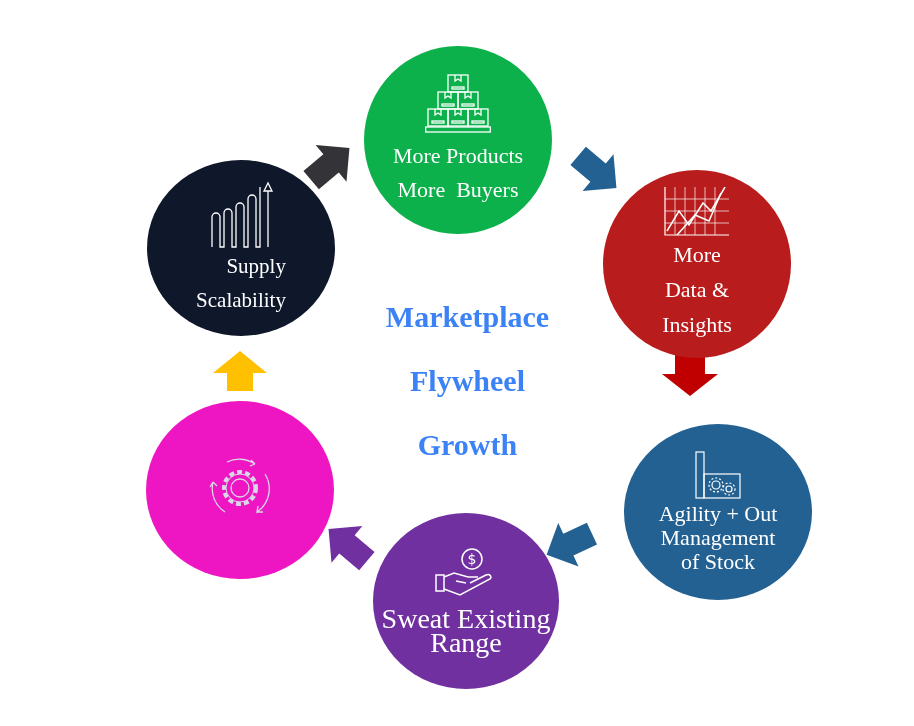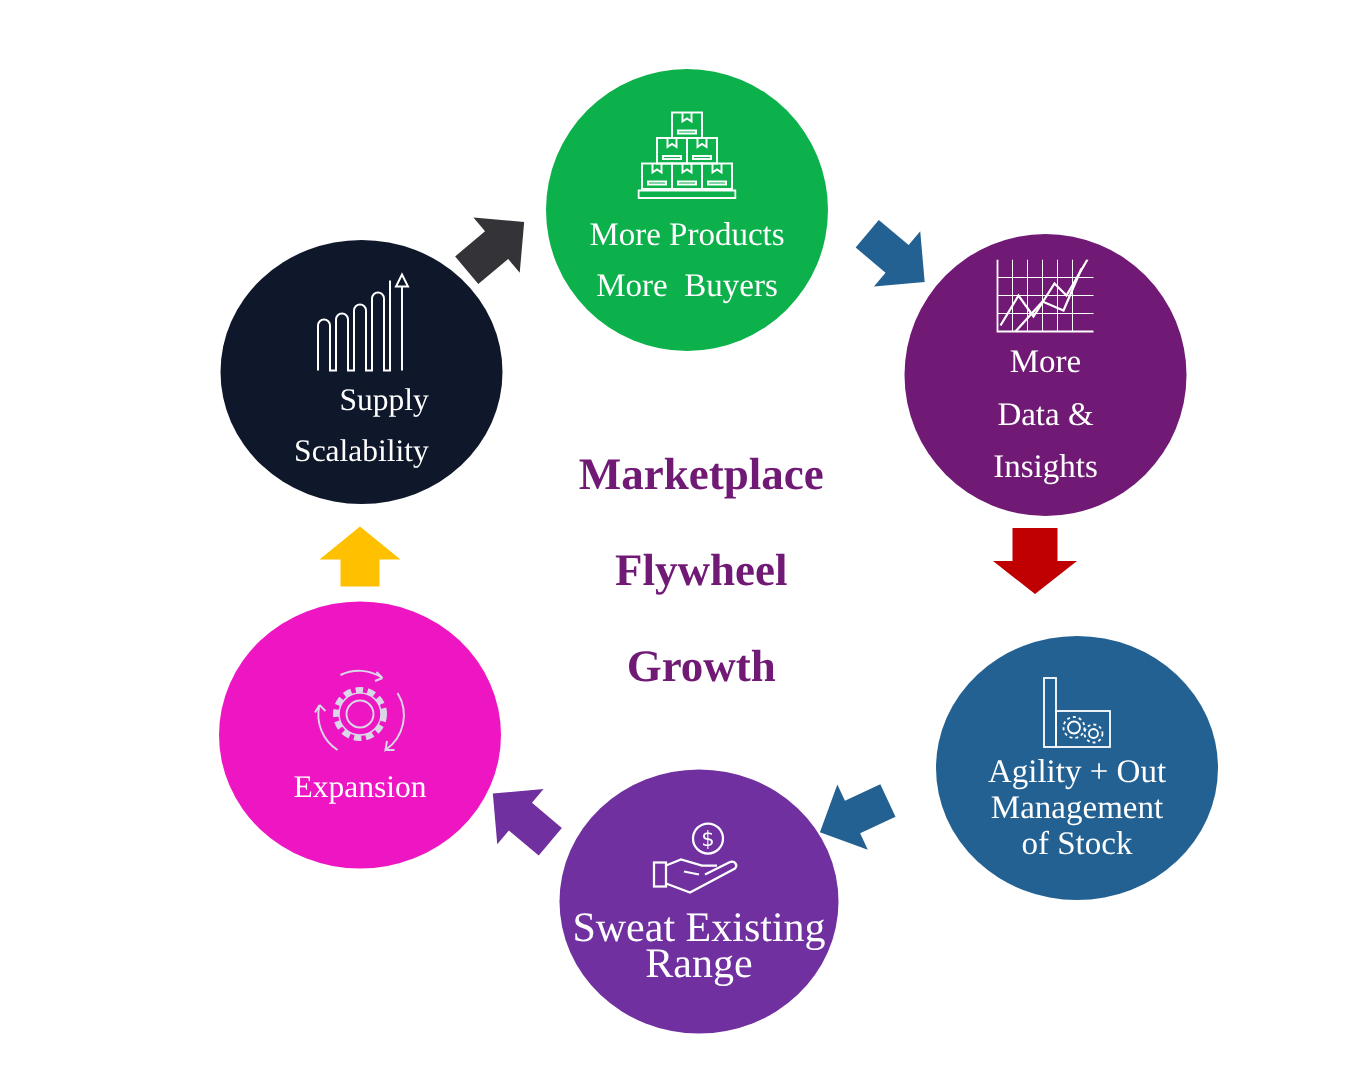--- a/index.html
+++ b/index.html
@@ -4,35 +4,35 @@
 <style>
   html, body { margin: 0; padding: 0; background: #ffffff; }
   body { width: 914px; height: 726px; position: relative; overflow: hidden;
          font-family: "Liberation Serif", "DejaVu Serif", serif; }
   .node { position: absolute; border-radius: 50%; display: flex; flex-direction: column;
           align-items: center; justify-content: center; color: #ffffff; text-align: center; }
   .node .lbl { font-size: 21px; line-height: 28px; }
   .node .lbl span { display: block; white-space: nowrap; }
   .node svg.ico { display: block; }
   #n-green   { left: 364px; top: 46px;  width: 188px; height: 188px; background: #0db14b; }
-  #n-red     { left: 603px; top: 156px; width: 188px; height: 188px; background: #701a75; }
+  #n-red     { left: 603px; top: 170px; width: 188px; height: 188px; background: #b91c1c; }
   #n-blue    { left: 624px; top: 424px; width: 188px; height: 176px; background: #236192; align-items: center; }
   #n-purple  { left: 373px; top: 513px; width: 186px; height: 176px; background: #7030a0; }
   #n-magenta { left: 146px; top: 401px; width: 188px; height: 178px; background: #ee16c3; }
   #n-gray    { left: 147px; top: 160px; width: 188px; height: 176px; background: #0f172a; text-align: right; }
 
   #n-green .lbl { font-size: 22px; line-height: 34px; margin-top: 4px; }
   #n-red .lbl { font-size: 22px; line-height: 35px; margin-top: 0px; }
   #n-blue .lbl { font-size: 22px; line-height: 24px; margin-top: 2px; }
   #n-purple .lbl { font-size: 28px; line-height: 24px; margin-top: 10px; }
   #n-magenta .lbl { font-size: 21px; line-height: 24px; margin-top: 4px; }
   #n-gray .lbl { font-size: 21px; line-height: 34px; margin-top: 0px; }
 
   #center-title { position: absolute; left: 340px; top: 285px; width: 255px; text-align: center;
-                  color: #701a75; font-weight: bold; font-size: 30px; line-height: 64px; }
+                  color: #3b82f6; font-weight: bold; font-size: 30px; line-height: 64px; }
   #center-title span { display: block; }
 
   svg.arrows { position: absolute; left: 0; top: 0; width: 914px; height: 726px; }
 </style>
 </head>
 <body>
 
 <svg class="arrows" viewBox="0 0 914 726">
 
   <g transform="translate(328,166) rotate(-40)">
@@ -136,21 +136,20 @@
 <div class="node" id="n-magenta">
   <svg class="ico" width="70" height="64" viewBox="0 0 70 64" fill="none" stroke="#d8d8e8" stroke-width="1.3">
     <circle cx="35" cy="32" r="9"></circle>
     <circle cx="35" cy="32" r="16" stroke-dasharray="5 3" stroke-width="4"></circle>
     <circle cx="35" cy="32" r="14" stroke-width="1"></circle>
     <path d="M22 6a28 28 0 0 1 28 2l-4-4m4 4l-5 2"></path>
     <path d="M60 18a28 28 0 0 1-8 38l1-6m-1 6l6 0"></path>
     <path d="M20 56a28 28 0 0 1-12-30l-3 5m3-5l4 4"></path>
   </svg>
   <div class="lbl">
-    <span>Expansion</span>
   </div>
 </div>
 
 <div class="node" id="n-gray">
   <svg class="ico" width="66" height="70" viewBox="0 0 66 70" fill="none" stroke="#fff" stroke-width="1.3">
     <path d="M4 68V38a4 4 0 0 1 8 0v30h4V34a4 4 0 0 1 8 0v34h4V28a4 4 0 0 1 8 0v40h4V20a4 4 0 0 1 8 0v48h4V8"></path>
     <path d="M56 12l4-8 4 8z"></path>
     <path d="M60 12v56"></path>
   </svg>
   <div class="lbl">

